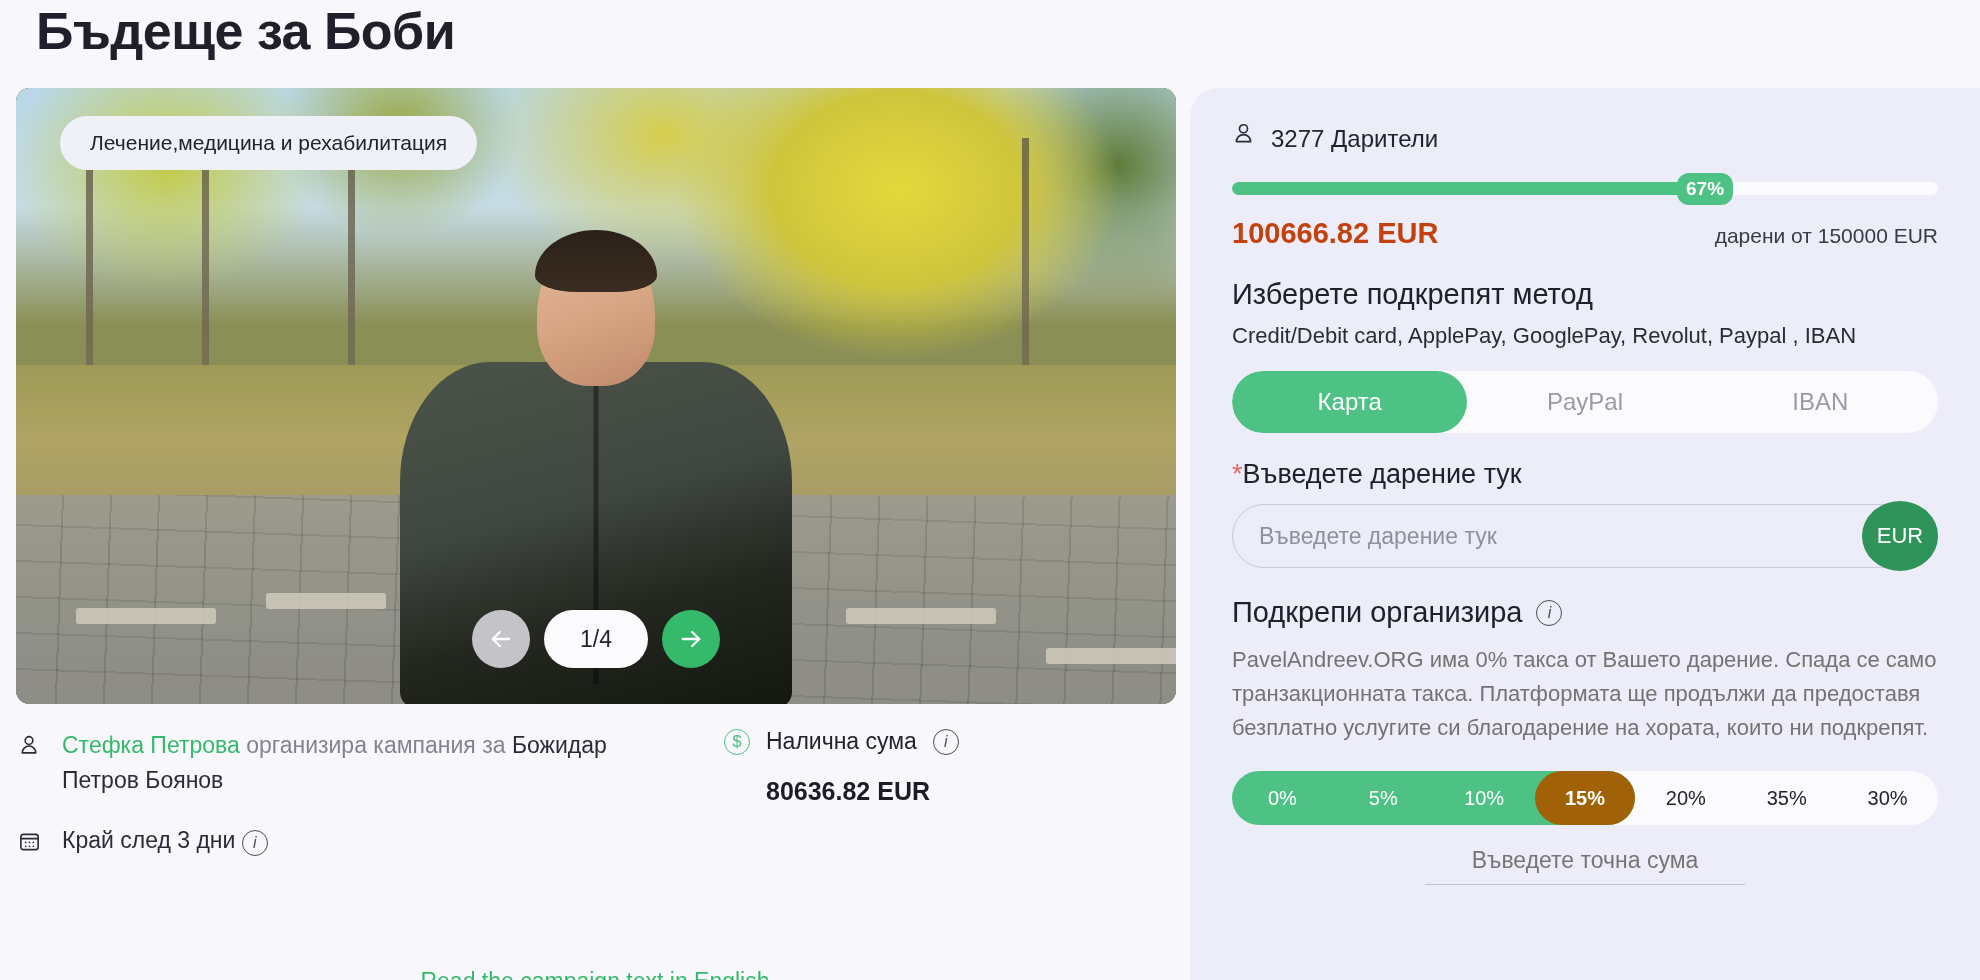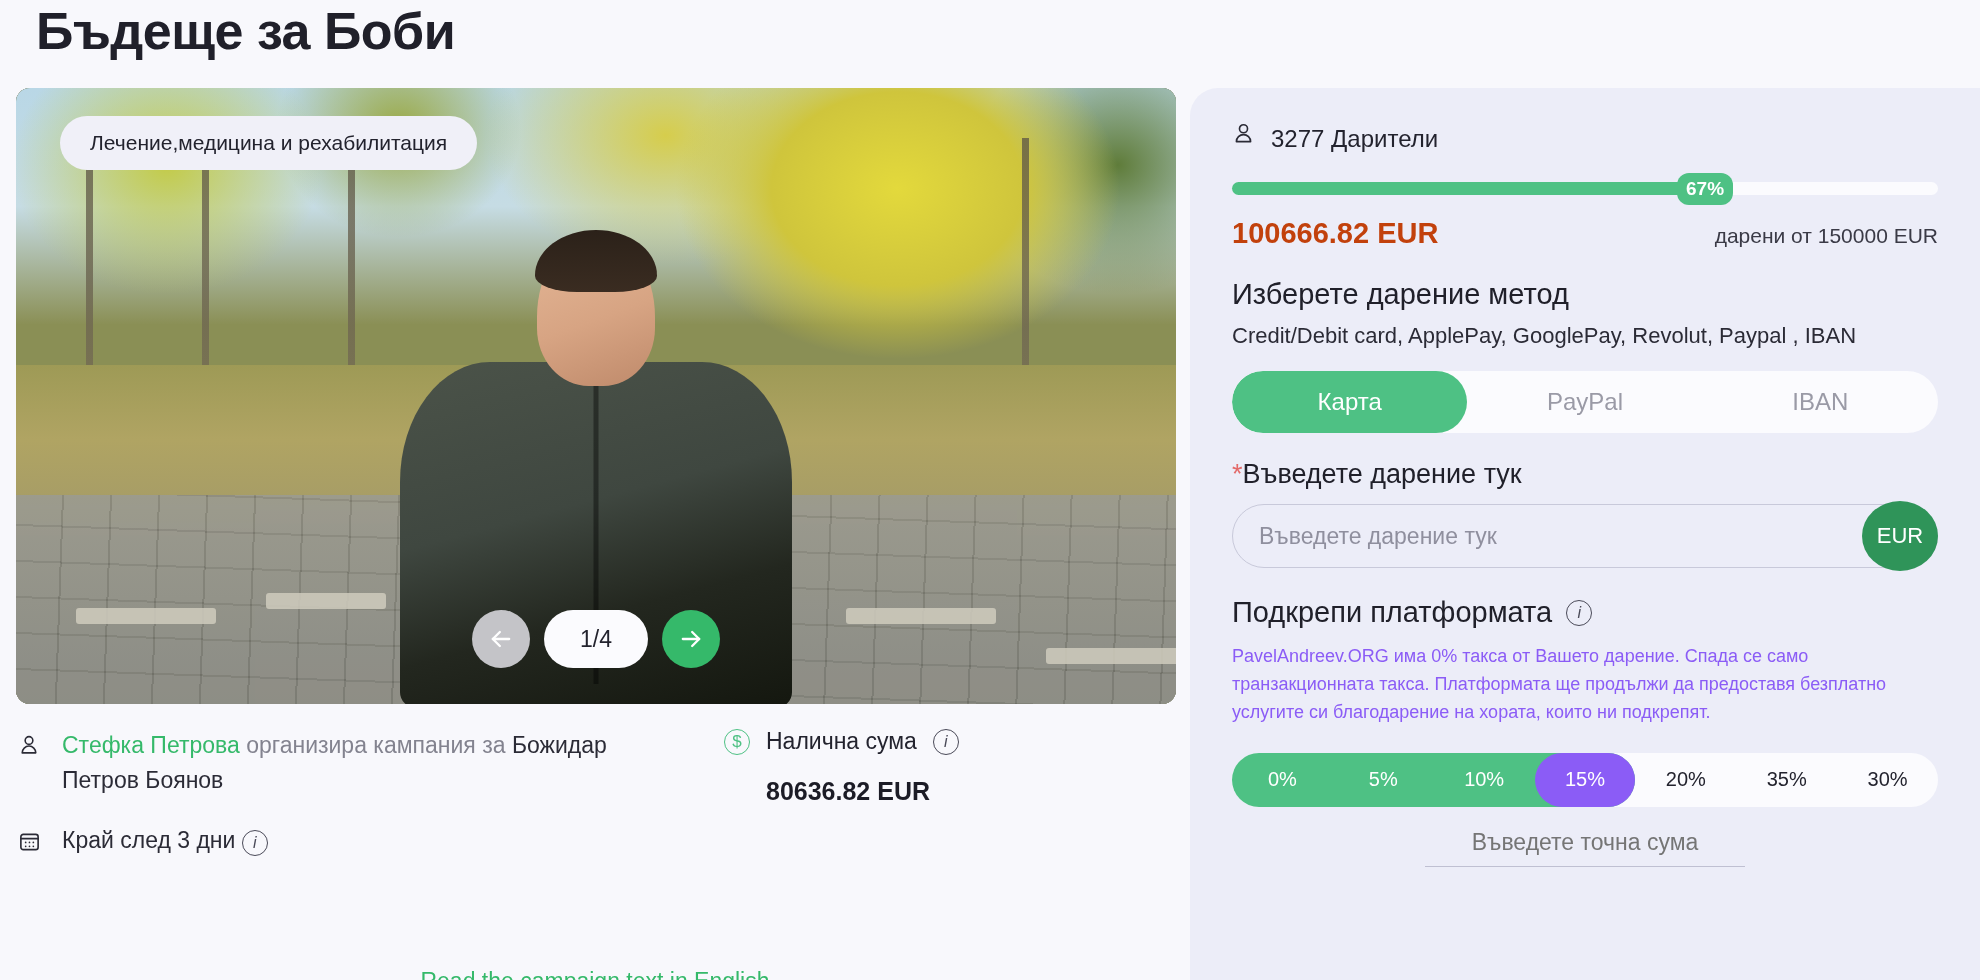--- a/index.html
+++ b/index.html
@@ -413,23 +413,23 @@
   }
   .support-title {
     display: flex;
     align-items: center;
     gap: 14px;
     font-size: 29px;
     color: #20202a;
     margin-bottom: 14px;
   }
   .support-text {
-    font-size: 18px;
+    font-size: 22px;
     line-height: 1.55;
-    color: #8b5cf6;
+    color: #737373;
     margin-bottom: 26px;
   }
   .pct-bar {
     position: relative;
     display: flex;
     height: 54px;
     background: #fbfbfe;
     border-radius: 28px;
     margin-bottom: 22px;
   }
@@ -448,22 +448,23 @@
     align-items: center;
     justify-content: center;
     font-size: 20px;
     color: #23232e;
     cursor: pointer;
     z-index: 2;
   }
   .pct.on { color: #ffffff; }
   .pct.sel {
     color: #ffffff;
-    background: #8b5cf6;
+    background: #a16207;
     border-radius: 28px;
+    font-weight: bold;
   }
   .exact-amount {
     display: block;
     margin: 0 auto;
     width: 320px;
     text-align: center;
     font-size: 23px;
     color: #23232e;
     background: transparent;
     border: none;
@@ -607,38 +608,38 @@
       <div class="progress-track"></div>
       <div class="progress-fill" id="progress-fill" style="width: 67%;"></div>
       <div class="progress-thumb" id="progress-thumb" style="left: 67%;">67%</div>
     </div>
 
     <div class="amount-row">
       <span class="amount-raised">100666.82 EUR</span>
       <span class="amount-goal">дарени от 150000 EUR</span>
     </div>
 
-    <div class="sect-title">Изберете дарение метод</div>
+    <div class="sect-title">Изберете подкрепят метод</div>
     <div class="sect-sub">Credit/Debit card, ApplePay, GooglePay, Revolut, Paypal , IBAN</div>
 
     <div class="tabs">
       <button class="tab active">Карта</button>
       <button class="tab">PayPal</button>
       <button class="tab">IBAN</button>
     </div>
 
     <div class="field-label"><span class="req">*</span><span>Въведете дарение тук</span></div>
 
     <div class="amount-input-wrap">
       <input class="amount-input" type="text" placeholder="Въведете дарение тук" value="" style="">
       <button class="eur-btn">EUR</button>
     </div>
 
     <div class="support-title">
-      <span>Подкрепи платформата</span>
+      <span>Подкрепи организира</span>
       <span class="icon-circle">i</span>
     </div>
 
     <div class="support-text">PavelAndreev.ORG има 0% такса от Вашето дарение. Спада се само транзакционната такса. Платформата ще продължи да предоставя безплатно услугите си благодарение на хората, които ни подкрепят.</div>
 
     <div class="pct-bar">
       <div class="pct-fill" id="pct-fill" style="width: 57.1429%;"></div>
       <div class="pct on">0%</div>
       <div class="pct on">5%</div>
       <div class="pct on">10%</div>

